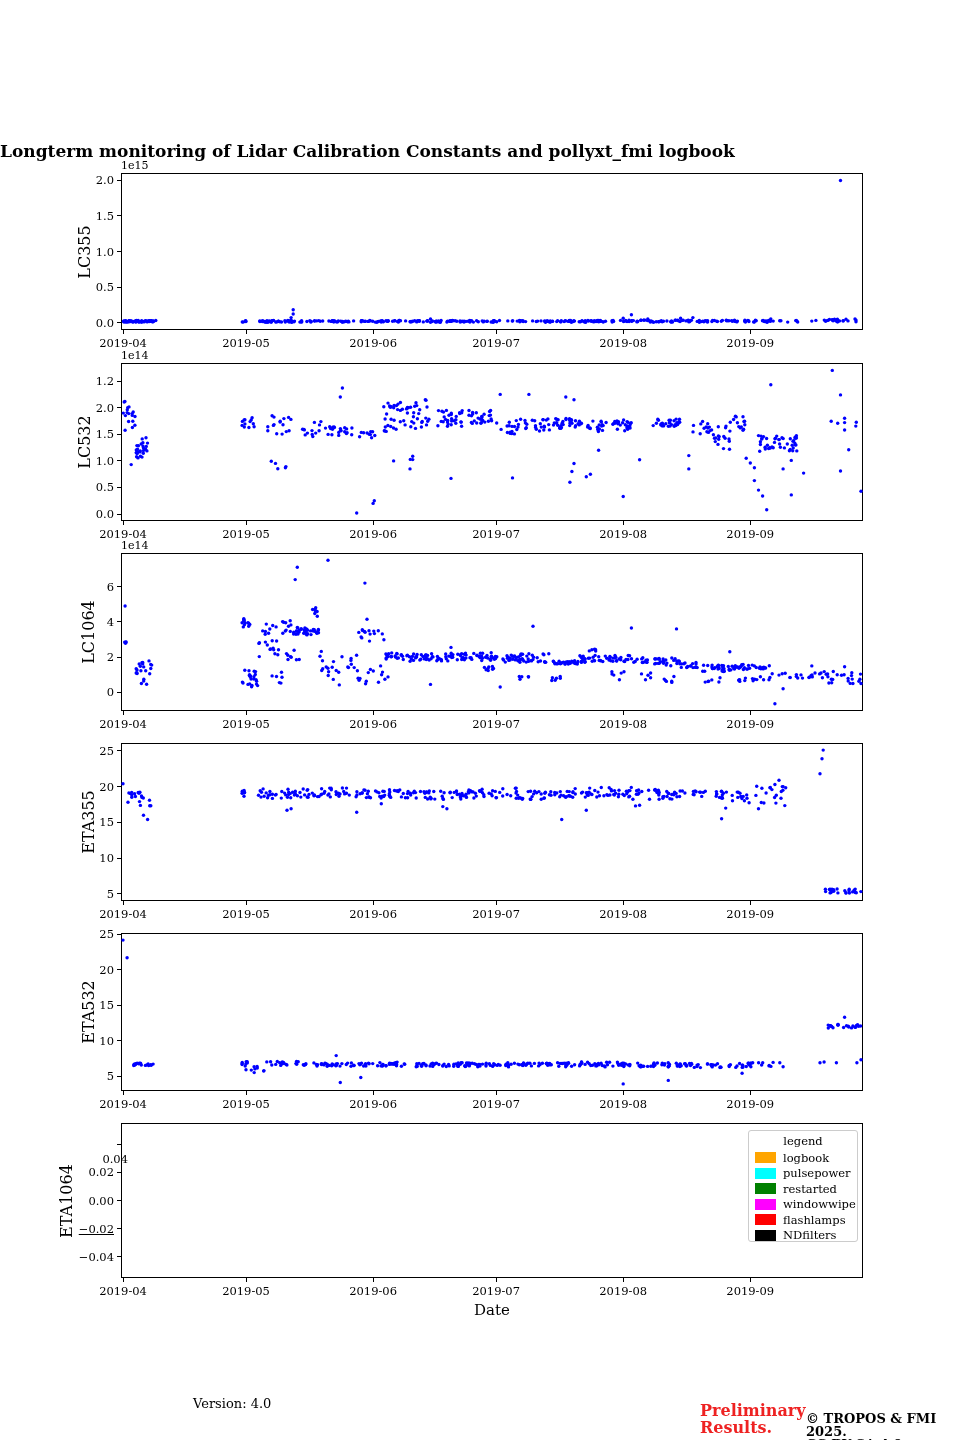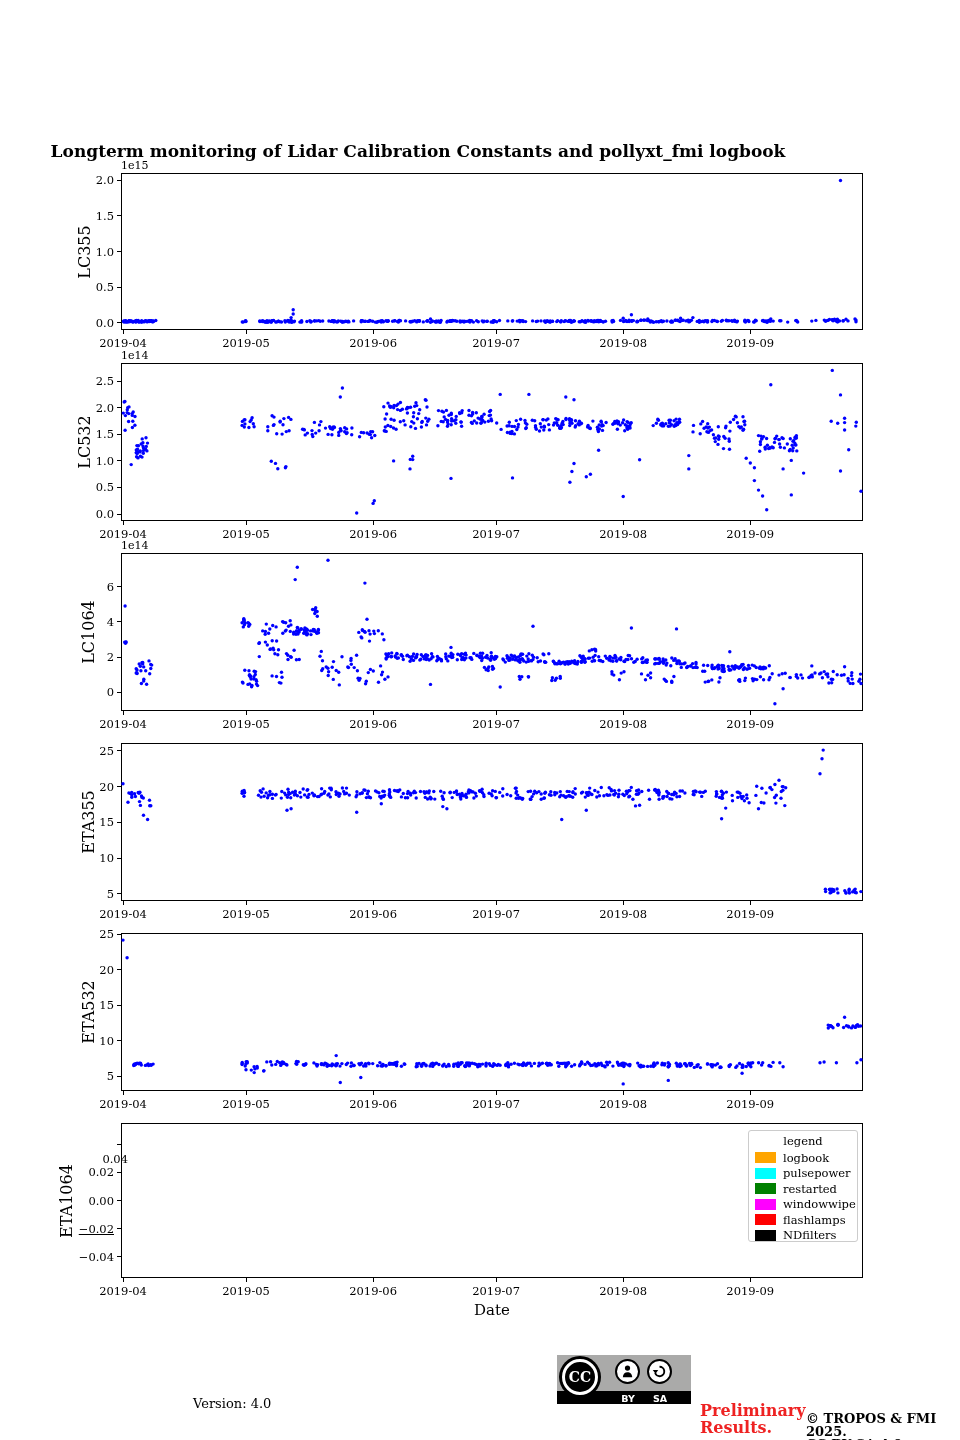--- a/index.html
+++ b/index.html
@@ -1,18 +1,18 @@
 <!DOCTYPE html>
 <html><head>
 <meta charset="utf-8">
 <style>
   html,body{margin:0;padding:0;background:#fff;}
   #fig{position:relative;width:960px;height:1440px;background:#ffffff;
        font-family:"DejaVu Serif", serif;color:#000;overflow:hidden;}
-  .title{position:absolute;left:0;top:141px;width:836px;text-align:center;
+  .title{position:absolute;left:0;top:141px;width:836px;
          font-size:17px;font-weight:bold;letter-spacing:0px;}
   .panel{position:absolute;border:1px solid #000;box-sizing:border-box;background:#fff;}
   .tick-x{position:absolute;font-size:11.5px;transform:translateX(-50%);white-space:nowrap;}
   .tick-y{position:absolute;font-size:11.5px;transform:translateY(-50%);text-align:right;width:40px;white-space:nowrap;}
   .tickmark{position:absolute;background:#000;}
   .offset-label{position:absolute;font-size:11px;}
   .ylabel{position:absolute;font-size:16px;transform:translate(-50%,-50%) rotate(-90deg);white-space:nowrap;}
   .xlabel{position:absolute;font-size:15px;transform:translateX(-50%);}
   .legend-box{position:absolute;background:rgba(255,255,255,0.9);border:1px solid #ccc;
               border-radius:3px;padding:3px 6px 4px 6px;box-sizing:border-box;}
@@ -1083,21 +1083,21 @@
       <div class="tick-y" style="left: 74px; top: 514.084px;">0.0</div>
       <div class="tickmark" style="left: 117px; top: 486.985px; width: 4px; height: 1px;"></div>
       <div class="tick-y" style="left: 74px; top: 487.485px;">0.5</div>
       <div class="tickmark" style="left: 117px; top: 460.386px; width: 4px; height: 1px;"></div>
       <div class="tick-y" style="left: 74px; top: 460.886px;">1.0</div>
       <div class="tickmark" style="left: 117px; top: 433.786px; width: 4px; height: 1px;"></div>
       <div class="tick-y" style="left: 74px; top: 434.286px;">1.5</div>
       <div class="tickmark" style="left: 117px; top: 407.187px; width: 4px; height: 1px;"></div>
       <div class="tick-y" style="left: 74px; top: 407.687px;">2.0</div>
       <div class="tickmark" style="left: 117px; top: 380.588px; width: 4px; height: 1px;"></div>
-      <div class="tick-y" style="left: 74px; top: 381.088px;">2.5</div>
+      <div class="tick-y" style="left: 74px; top: 381.088px;">1.2</div>
       <div class="tickmark" style="left: 122.55px; top: 521px; width: 1px; height: 4px;"></div>
       <div class="tick-x" style="left: 123.05px; top: 527px;">2019-04</div>
       <div class="tickmark" style="left: 245.533px; top: 521px; width: 1px; height: 4px;"></div>
       <div class="tick-x" style="left: 246.033px; top: 527px;">2019-05</div>
       <div class="tickmark" style="left: 372.616px; top: 521px; width: 1px; height: 4px;"></div>
       <div class="tick-x" style="left: 373.116px; top: 527px;">2019-06</div>
       <div class="tickmark" style="left: 495.599px; top: 521px; width: 1px; height: 4px;"></div>
       <div class="tick-x" style="left: 496.099px; top: 527px;">2019-07</div>
       <div class="tickmark" style="left: 622.682px; top: 521px; width: 1px; height: 4px;"></div>
       <div class="tick-x" style="left: 623.182px; top: 527px;">2019-08</div>
@@ -2770,38 +2770,20 @@
         </div>
         <div class="legend-row">
           <div class="legend-swatch" style="background: rgb(0, 0, 0);"></div>
           <div class="legend-label">NDfilters</div>
         </div>
       </div>
   </div>
 
   <div class="version" style="left:193px;top:1396px;">Version: 4.0</div>
 
-  <div class="cc-badge" style="left:557px;top:1355px;width:134px;height:49px;">
-    <div class="cc-band"></div>
-    <div class="cc-circle" style="left:5px;top:4px;width:30px;height:30px;line-height:30px;font-size:14px;">CC</div>
-    <div class="mini-circle" style="left:58px;top:4px;width:21px;height:21px;">
-      <svg width="15" height="15" viewBox="0 0 24 24">
-        <circle cx="12" cy="6.5" r="4.2" fill="#000"></circle>
-        <path d="M4.5 21c0-5 3.3-8 7.5-8s7.5 3 7.5 8z" fill="#000"></path>
-      </svg>
-    </div>
-    <div class="mini-circle" style="left:90px;top:4px;width:21px;height:21px;">
-      <svg width="15" height="15" viewBox="0 0 24 24">
-        <path d="M12 4.5a7.5 7.5 0 1 1-7 9.8" fill="none" stroke="#000" stroke-width="3"></path>
-        <polygon points="1.2,9.5 10,9.5 5.6,15.5" fill="#000"></polygon>
-      </svg>
-    </div>
-    <div class="cc-sub" style="left:71px;top:38px;">BY</div>
-    <div class="cc-sub" style="left:103px;top:38px;">SA</div>
-  </div>
 
   <div class="preliminary" style="left:692px;top:1402px;">
     <div>Preliminary</div>
     <div>Results.</div>
   </div>
 
   <div class="copyright" style="left:806px;top:1412px;">
     <div>© TROPOS &amp; FMI 2025.</div>
     <div>CC BY SA 4.0 License.</div>
   </div>

